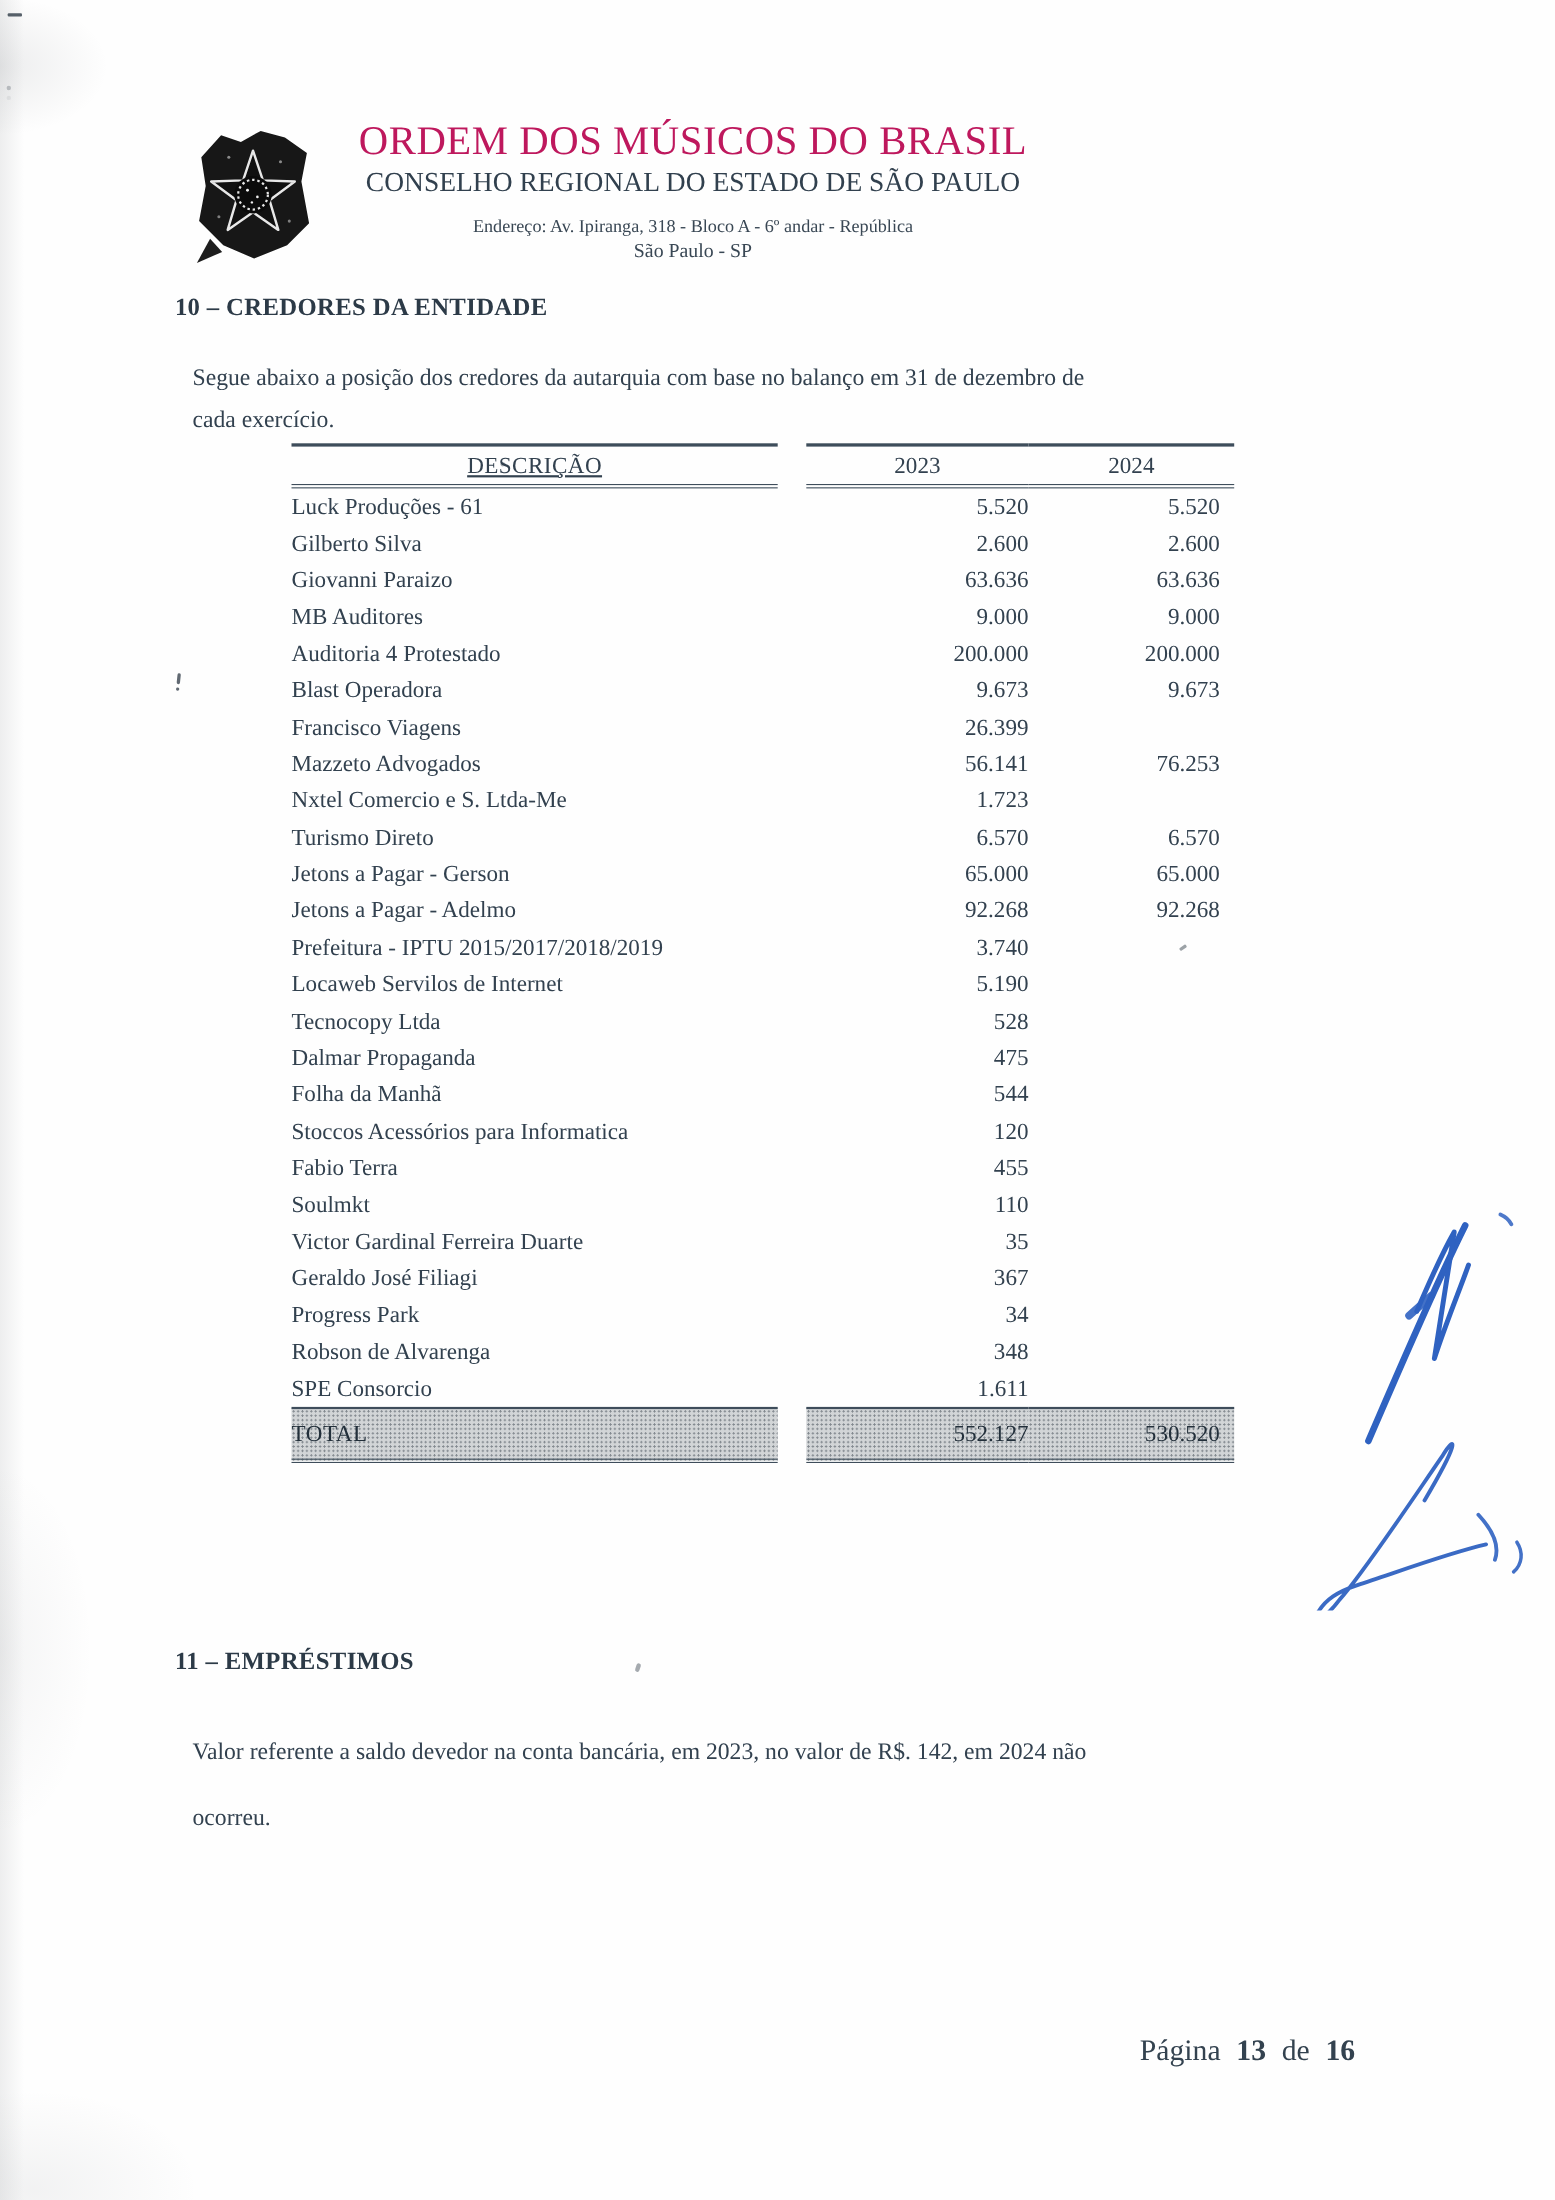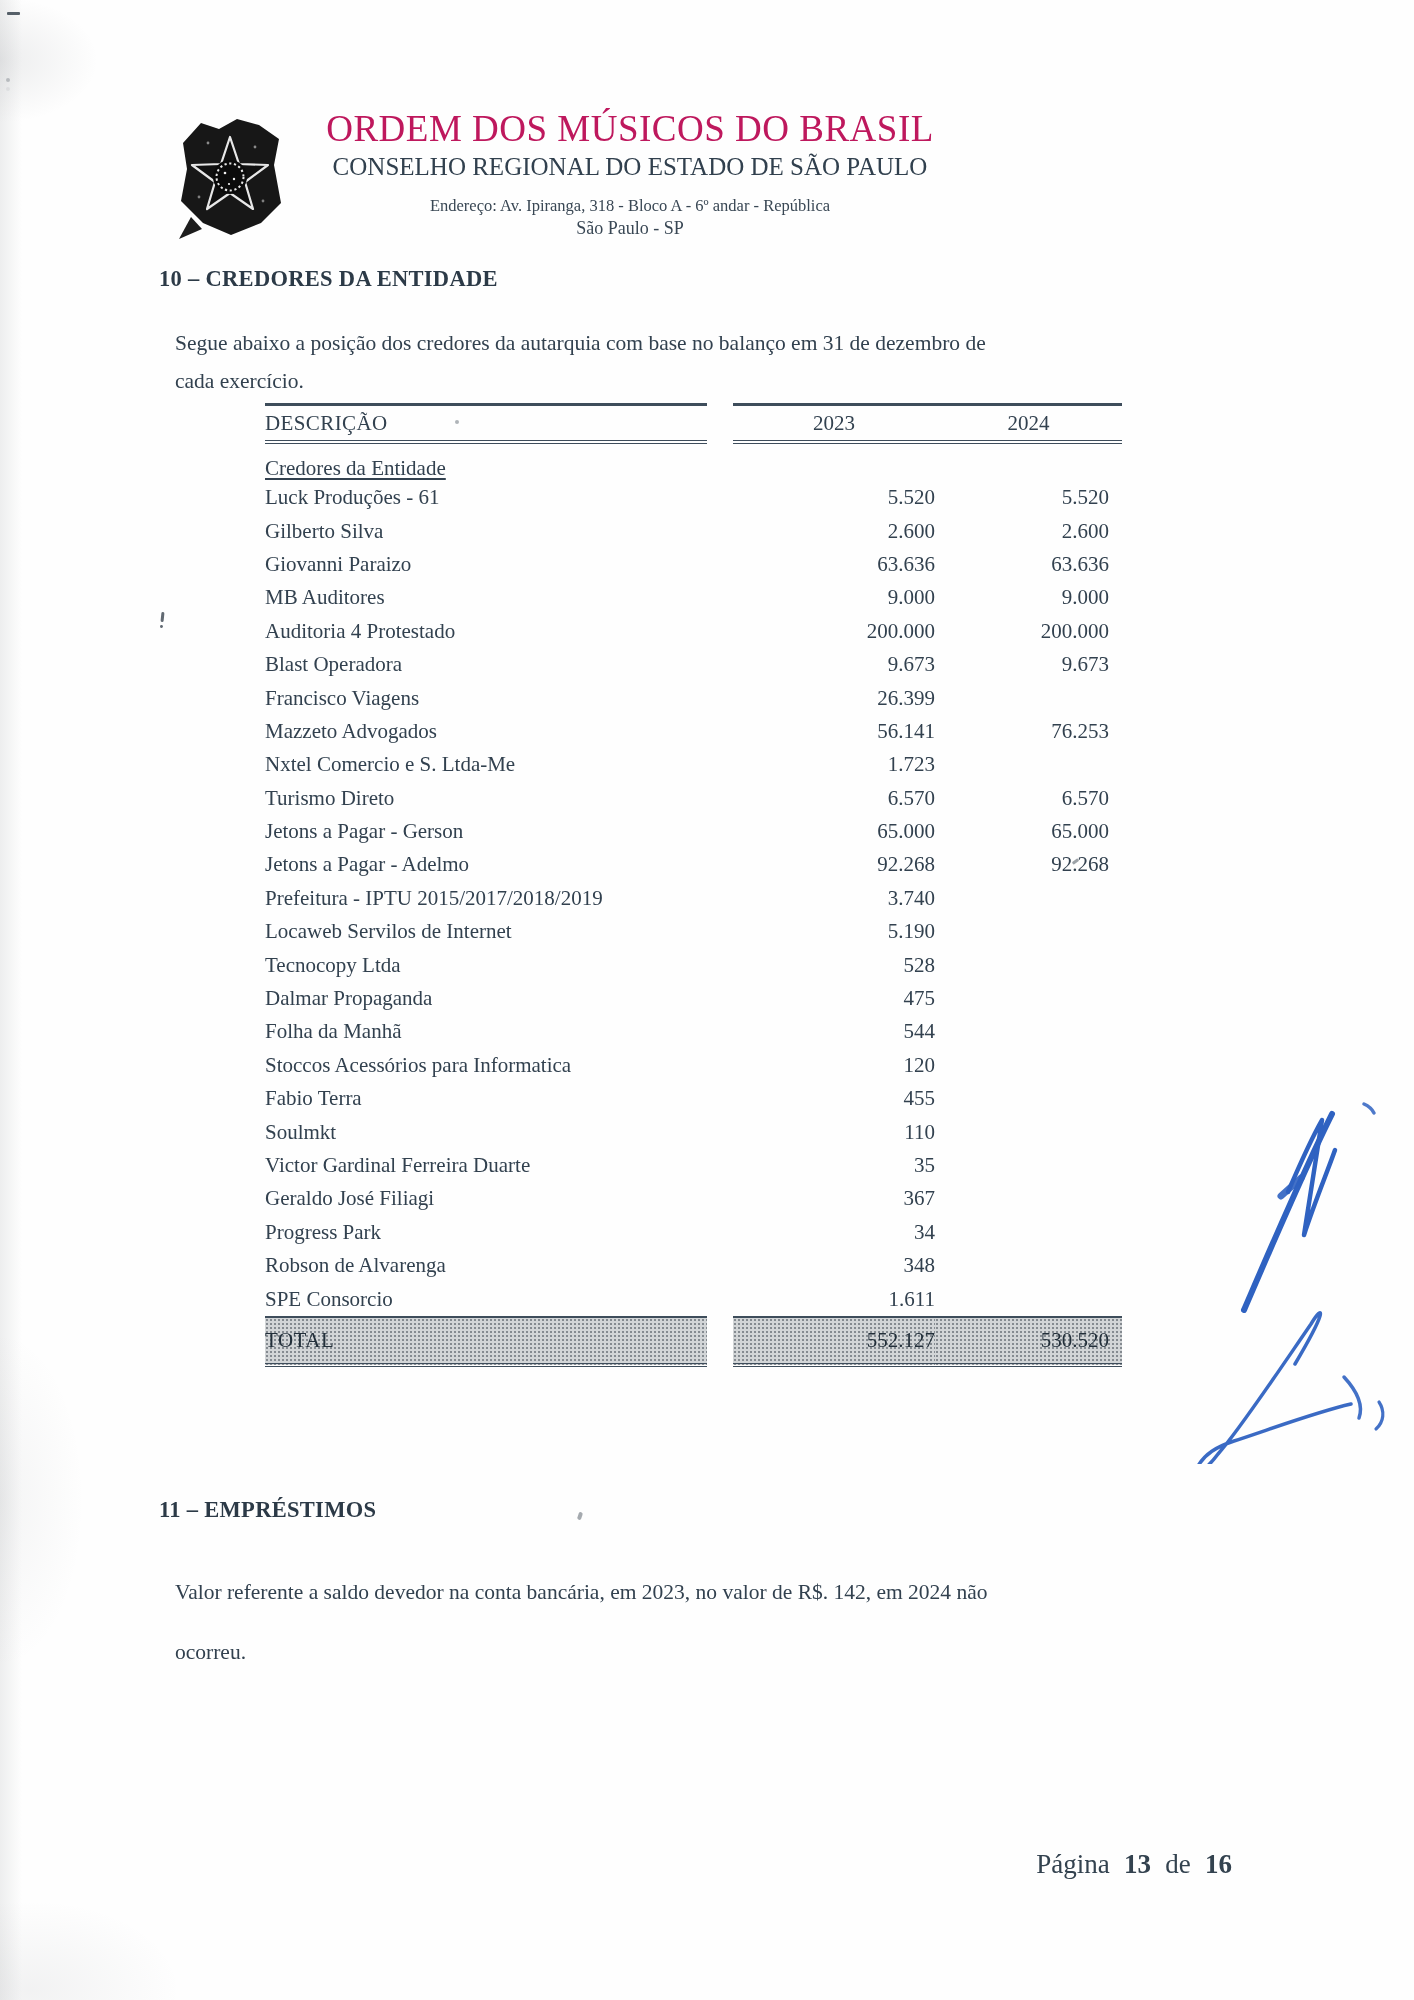--- a/index.html
+++ b/index.html
@@ -34,21 +34,21 @@
   #p11{top:1562px;width:1130px;line-height:60px;}
   
   .doc-table{position:absolute;top:403px;left:265px;width:857px;border-collapse:collapse;table-layout:fixed;font-size:21px;color:#32414f;}
   .doc-table col.w-desc{width:442px;}
   .doc-table col.w-gap{width:26px;}
   .doc-table col.w-23{width:202px;}
   .doc-table col.w-24{width:187px;}
   .doc-table th,.doc-table td{padding:0;font-weight:normal;}
   .doc-table thead th{height:34px;border-top:3px solid #3e4d5b;border-bottom:4px double #3e4d5b;}
   .doc-table thead th.c-gap{border:none;}
-  .th-desc{text-align:left;padding-left:8px;font-weight:bold;letter-spacing:.4px;}
+  .th-desc{text-align:center;padding-left:8px;font-weight:bold;letter-spacing:.4px;text-decoration:underline;}
   .th-year{text-align:center;font-weight:bold;}
   .c-gap{border:none !important;}
   .group-row td{height:37px;vertical-align:bottom;}
   .group-label{font-weight:bold;text-decoration:underline;text-decoration-thickness:2px;text-underline-offset:3px;padding-left:8px;}
   .data-row td{height:33.4px;}
   .c-desc{text-align:left;padding-left:8px;}
   .c-val{text-align:right;padding-right:6px;}
   .c-val.c-last{padding-right:13px;}
   .total-row td{height:45px;}
   .total-row .shade{
@@ -125,26 +125,20 @@
       </colgroup>
     <thead>
       <tr>
         <th class="th-desc">DESCRIÇÃO</th>
         <th class="c-gap"></th>
         <th class="th-year">2023</th>
         <th class="th-year">2024</th>
       </tr>
     </thead>
     <tbody>
-      <tr class="group-row">
-        <td class="group-label">Credores da Entidade</td>
-        <td class="c-gap"></td>
-        <td></td>
-        <td></td>
-      </tr>
     <tr class="data-row">
       <td class="c-desc">Luck Produções - 61</td>
       <td class="c-gap"></td>
       <td class="c-val">5.520</td>
       <td class="c-val c-last">5.520</td>
     </tr>
         <tr class="data-row">
       <td class="c-desc">Gilberto Silva</td>
       <td class="c-gap"></td>
       <td class="c-val">2.600</td>

